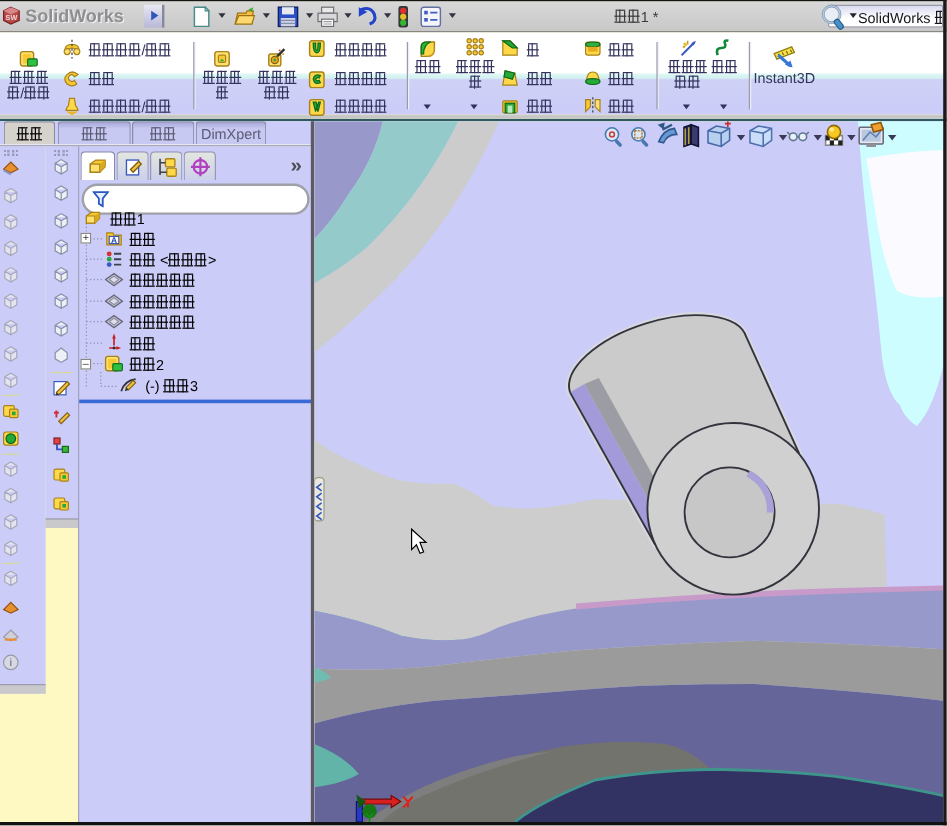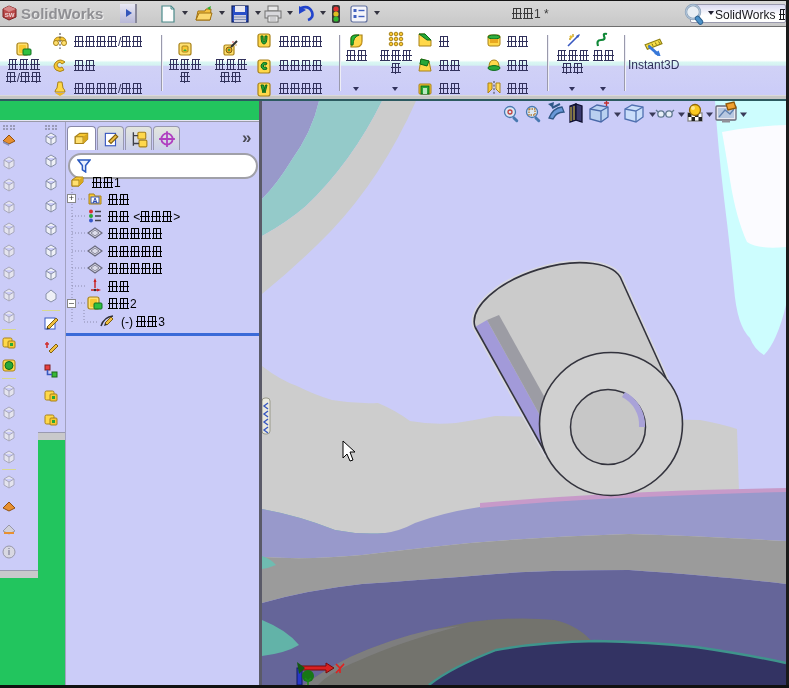--- a/index.html
+++ b/index.html
@@ -1,15 +1,15 @@
 <!DOCTYPE html>
 <html><head><meta charset="utf-8"><style>
 *{margin:0;padding:0;box-sizing:border-box}
 body{font-family:"Liberation Sans",sans-serif;width:789px;height:688px;overflow:hidden}
-#app{position:relative;width:707px;height:688px;background:#22c55e}
+#app{position:relative;width:707px;height:688px;background:#fef9c3}
 .abs{position:absolute}
 .c{display:inline-block;width:10px;height:11px;margin-right:1px;vertical-align:-1px;background:
  linear-gradient(currentColor,currentColor) 50% 0/8px 1.2px no-repeat,
  linear-gradient(currentColor,currentColor) 50% 46%/10px 1.2px no-repeat,
  linear-gradient(currentColor,currentColor) 50% 100%/10px 1.2px no-repeat,
  linear-gradient(currentColor,currentColor) 12% 55%/1.2px 9px no-repeat,
  linear-gradient(currentColor,currentColor) 50% 50%/1.2px 11px no-repeat,
  linear-gradient(currentColor,currentColor) 88% 55%/1.2px 9px no-repeat}
 
 #title{left:0;top:0;width:789px;height:27px;background:linear-gradient(#d8d8d8,#c8c8c8);border-top:1.5px solid #151515;border-bottom:1.5px solid #6e6e6e}
@@ -367,20 +367,26 @@
 <svg class="ic" style="left:595px;top:5px" viewBox="0 0 16 16">
         <use href="#s-curve"></use>
       </svg>
 <div class="lbl" style="left:580px;top:23px;width:48px"><i class="c"></i><i class="c"></i></div>
 <div class="da" style="left:600px"></div>
 <div class="sep" style="left:624px"></div>
 <svg class="ic" style="left:643px;top:11px;width:20px;height:18px" viewBox="0 0 16 16">
         <use href="#s-i3d"></use>
       </svg>
 <div class="lbl" style="left:628px;top:32px">Instant3D</div>
+</div>
+<div class="abs" id="tabrow">
+<div class="tab" style="left:3px;width:43px;background:#d5d2cb;color:#000;font-weight:bold;z-index:2"><i class="c"></i><i class="c"></i></div>
+<div class="tab" style="left:48px;width:61px;background:linear-gradient(#a9a8da,#c8c9f2 30%);color:#5a5a72"><i class="c"></i><i class="c"></i></div>
+<div class="tab" style="left:110px;width:52px;background:linear-gradient(#a9a8da,#c8c9f2 30%);color:#5a5a72"><i class="c"></i><i class="c"></i></div>
+<div class="tab" style="left:163px;width:59px;background:linear-gradient(#a9a8da,#c8c9f2 30%);color:#5a5a72">DimXpert</div>
 </div>
 <div class="abs" id="tabline"></div>
 <div class="abs" id="dockA">
 <div class="grip" style="left:3px;top:3px"></div>
 <svg class="ic" style="left:1px;top:9px" viewBox="0 0 16 16">
         <path d="M2,10 L8,4 L14,10 L8,13 Z" fill="#e89030" stroke="#905010"></path>
         <path d="M2,10 L8,13 L8,15 L2,12 Z" fill="#8890b8"></path>
       </svg>
 <svg class="ic" style="left:1px;top:33px" viewBox="0 0 16 16">
         <use href="#s-ghost"></use>

